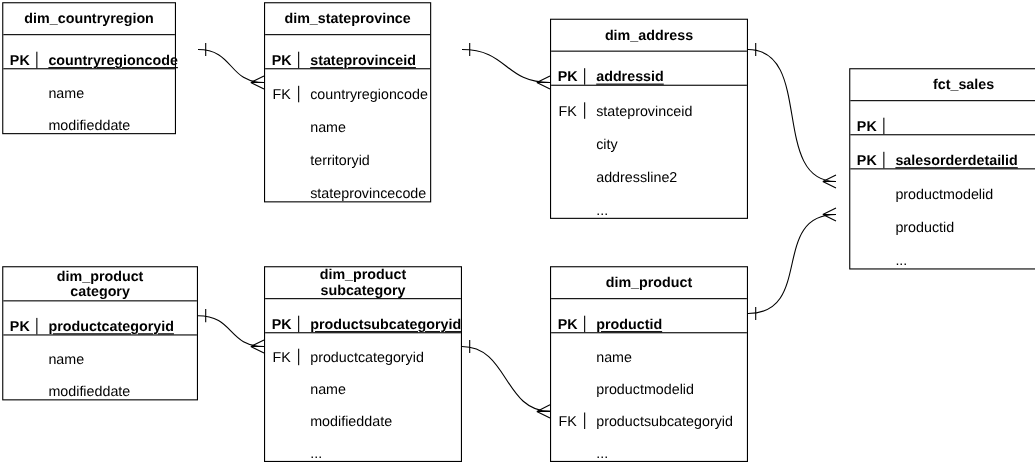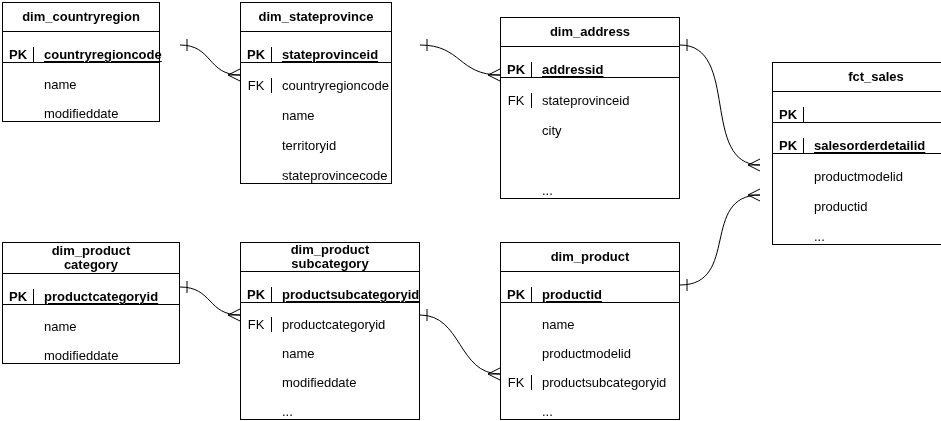--- a/index.html
+++ b/index.html
@@ -75,20 +75,21 @@
     <div class="t-row r30">
       <div class="badge">FK</div>
       <div class="fname">stateprovinceid</div>
     </div>
     <div class="t-row r30">
       <div class="badge"></div>
       <div class="fname">city</div>
     </div>
     <div class="t-row r30">
       <div class="badge"></div>
+      <div class="fname">addressline2</div>
     </div>
     <div class="t-row r30">
       <div class="badge"></div>
       <div class="fname">...</div>
     </div>
   </div>
 
   <div class="etable" style="left:760px;top:62px;width:208px;margin-left:12px;">
     <div class="t-title th28">fct_sales</div>
     <div class="t-row r30 pkrow">

